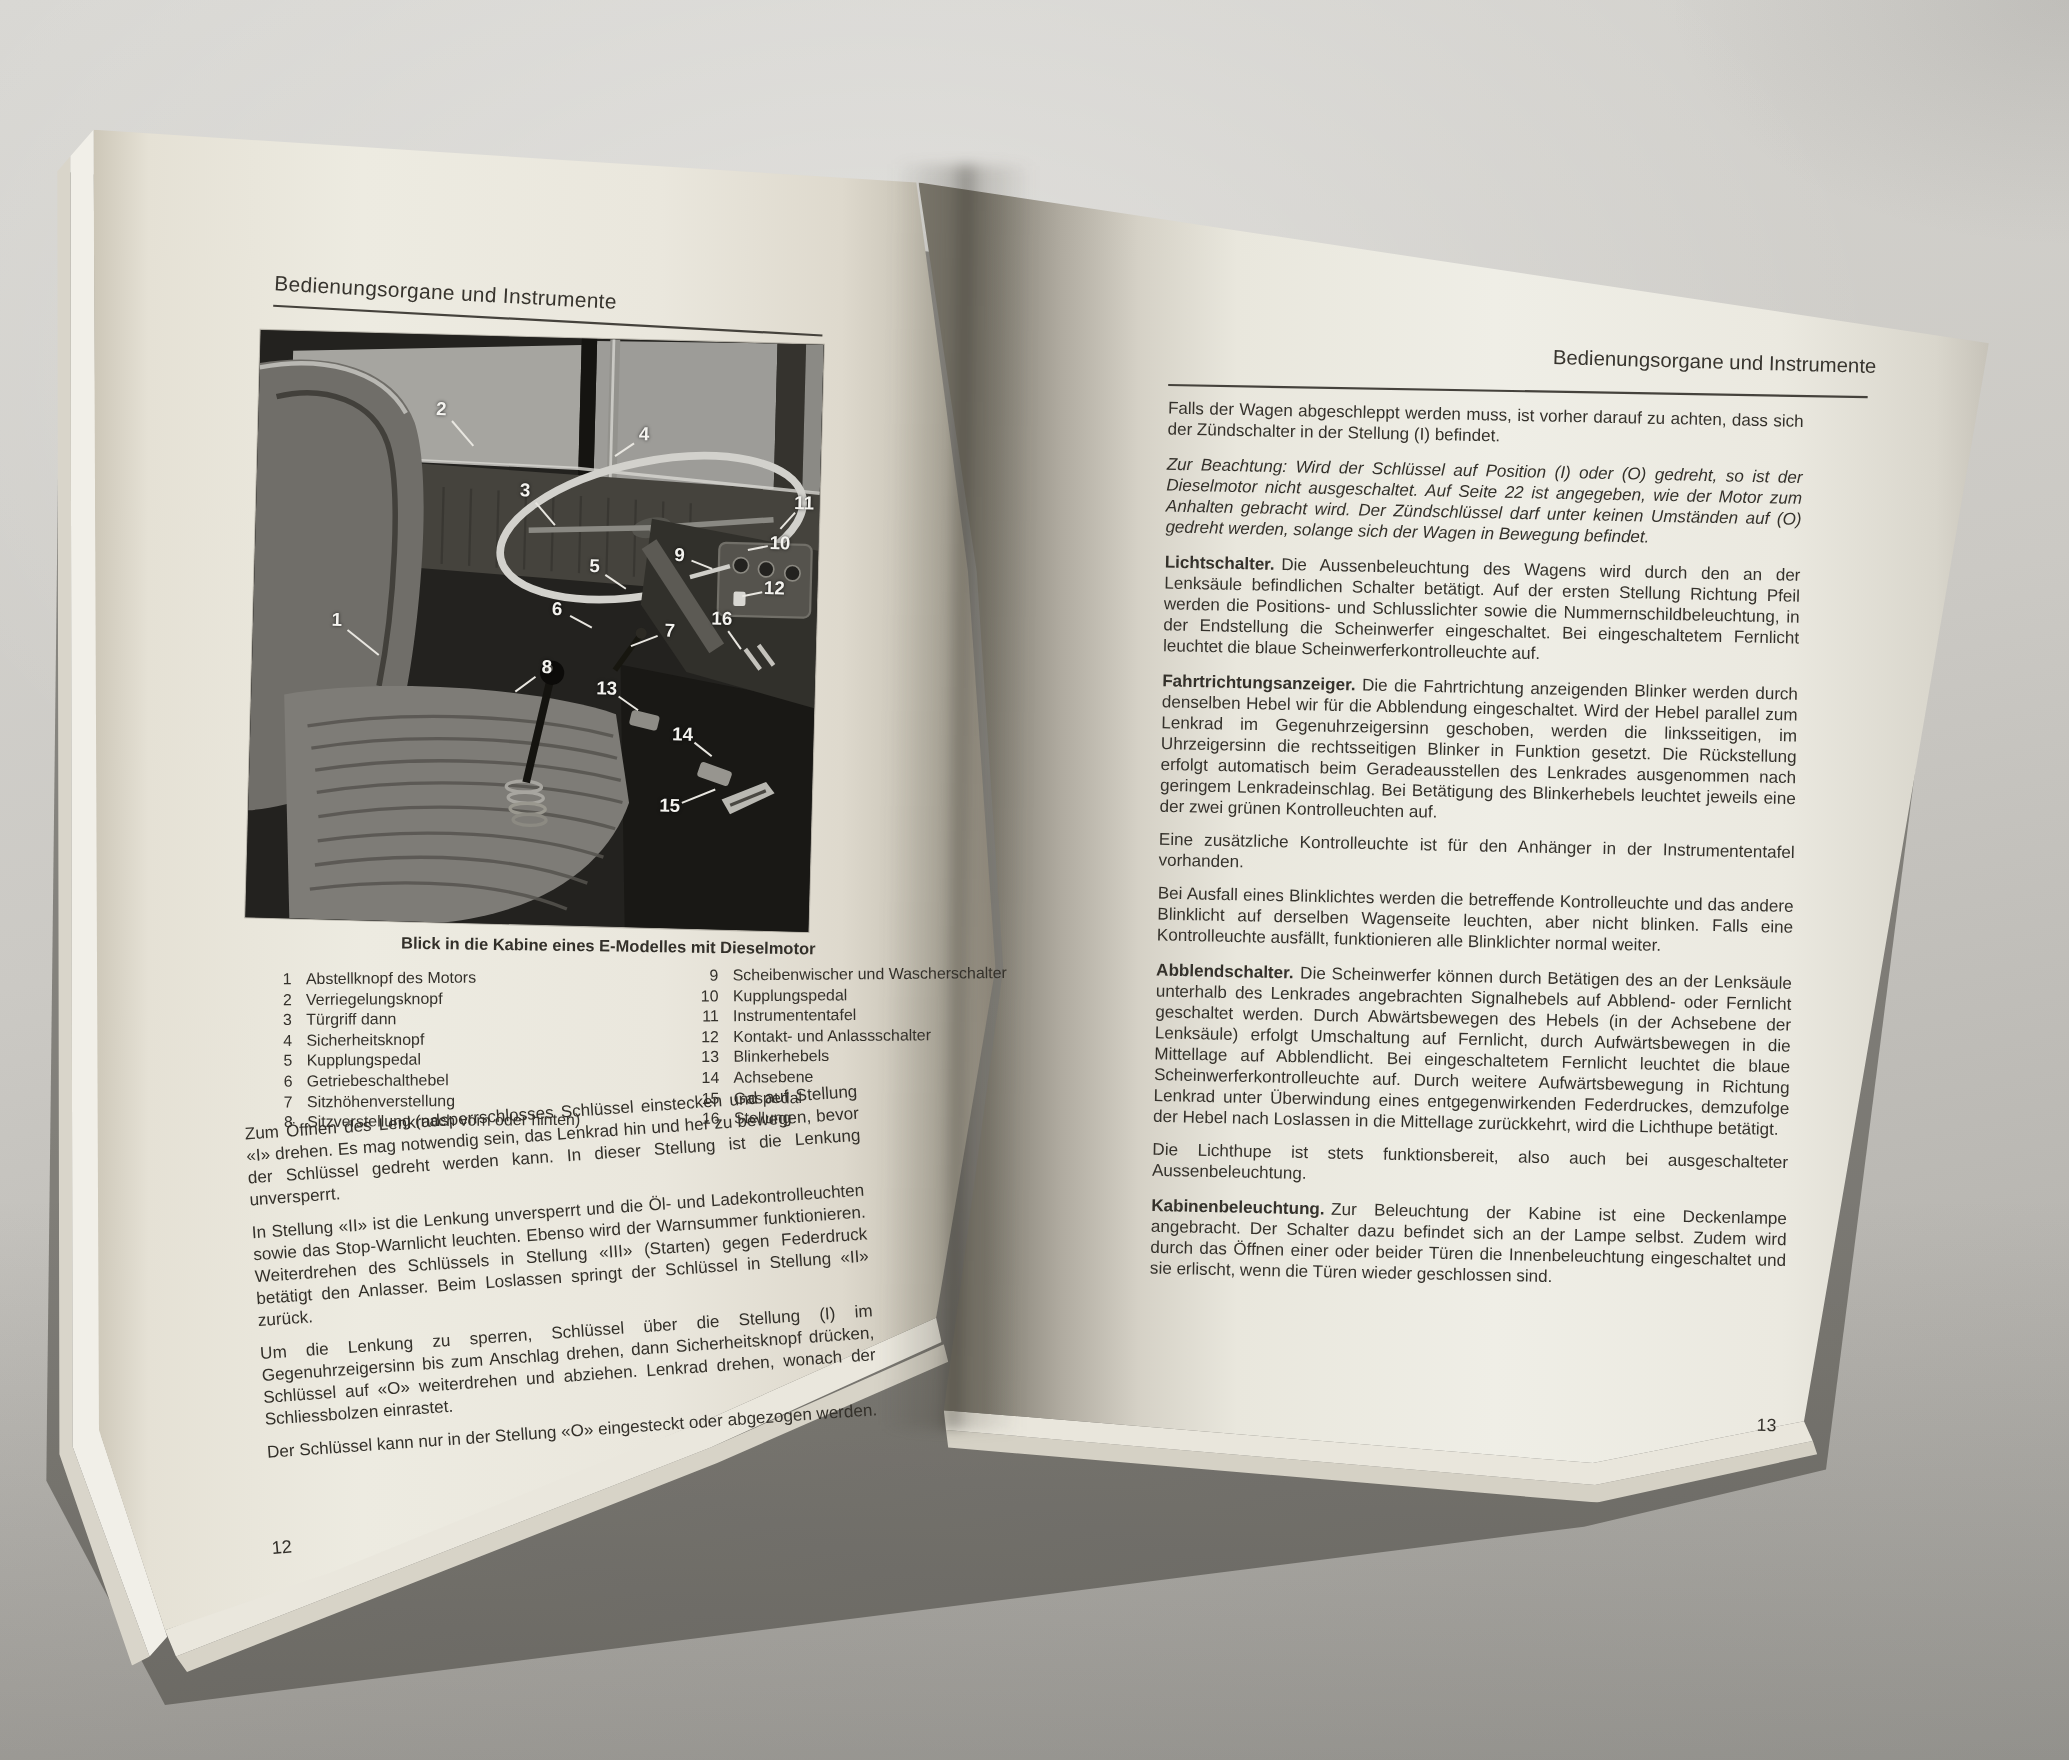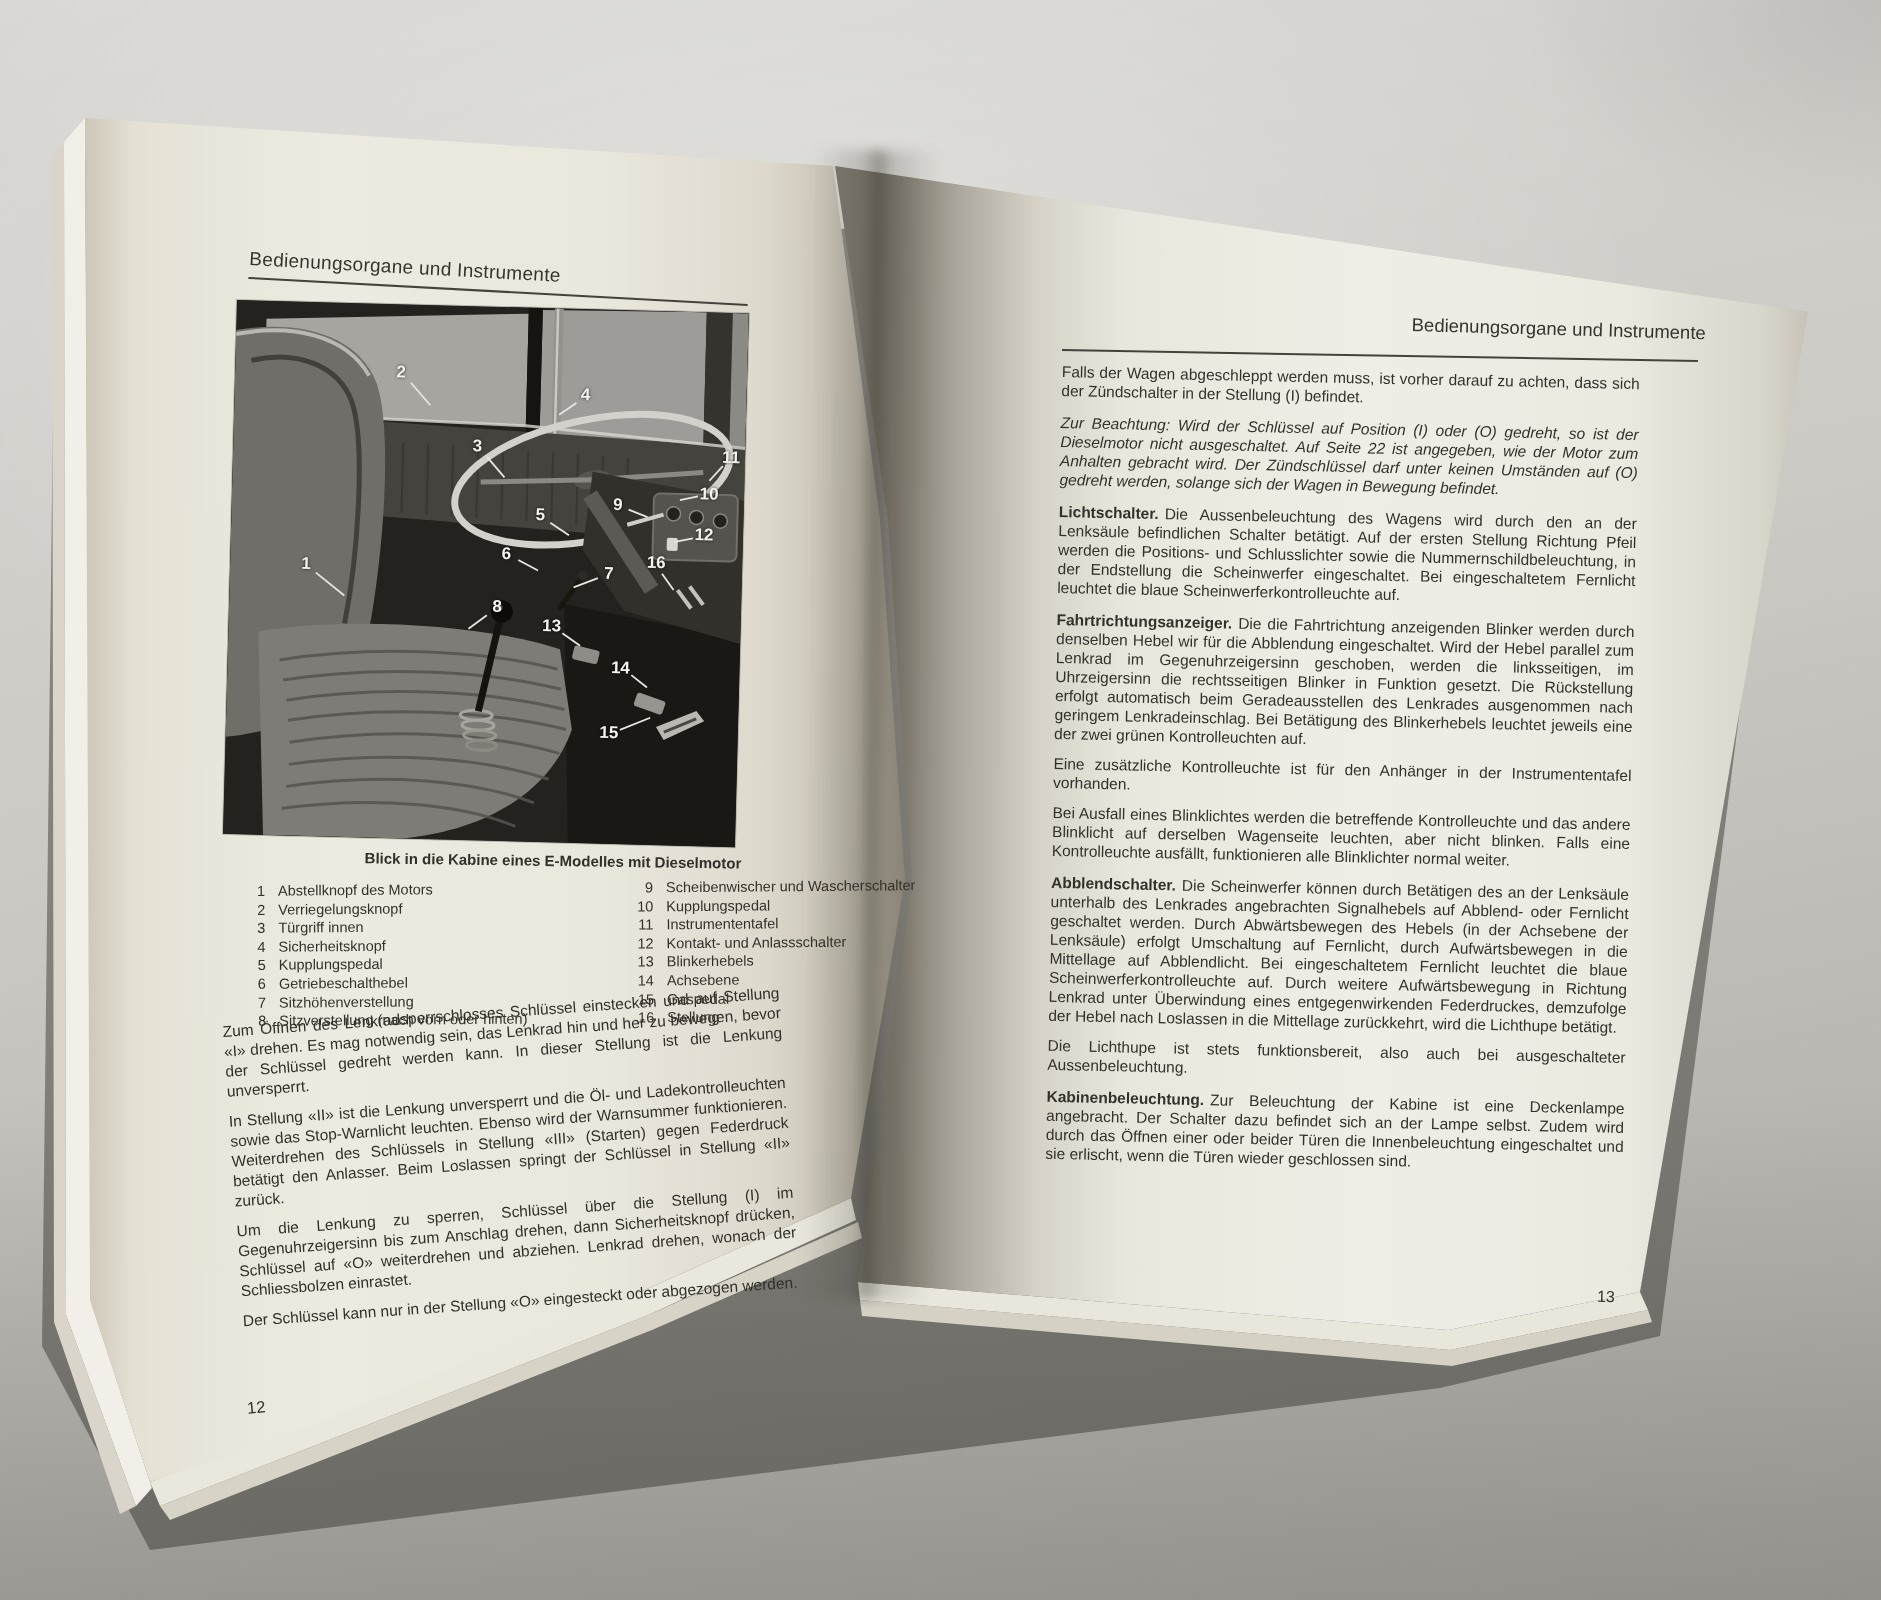--- a/index.html
+++ b/index.html
@@ -211,21 +211,21 @@
     <span class="co" style="left:383px;top:423px">15</span>
     <span class="co" style="left:426px;top:252px">16</span>
   </div>
 
   <div class="lp-caption">Blick in die Kabine eines E-Modelles mit Dieselmotor</div>
 
   <div class="lp-legend">
     <div class="lcol1">
       <div class="lrow"><span class="lnum">1</span><span>Abstellknopf des Motors</span></div>
       <div class="lrow"><span class="lnum">2</span><span>Verriegelungsknopf</span></div>
-      <div class="lrow"><span class="lnum">3</span><span>Türgriff innen</span></div>
+      <div class="lrow"><span class="lnum">3</span><span>Türgriff dann</span></div>
       <div class="lrow"><span class="lnum">4</span><span>Sicherheitsknopf</span></div>
       <div class="lrow"><span class="lnum">5</span><span>Kupplungspedal</span></div>
       <div class="lrow"><span class="lnum">6</span><span>Getriebeschalthebel</span></div>
       <div class="lrow"><span class="lnum">7</span><span>Sitzhöhenverstellung</span></div>
       <div class="lrow"><span class="lnum">8</span><span>Sitzverstellung (nach vorn oder hinten)</span></div>
     </div>
     <div class="lcol2">
       <div class="lrow"><span class="lnum">9</span><span>Scheibenwischer und Wascherschalter</span></div>
       <div class="lrow"><span class="lnum">10</span><span>Kupplungspedal</span></div>
       <div class="lrow"><span class="lnum">11</span><span>Instrumententafel</span></div>

